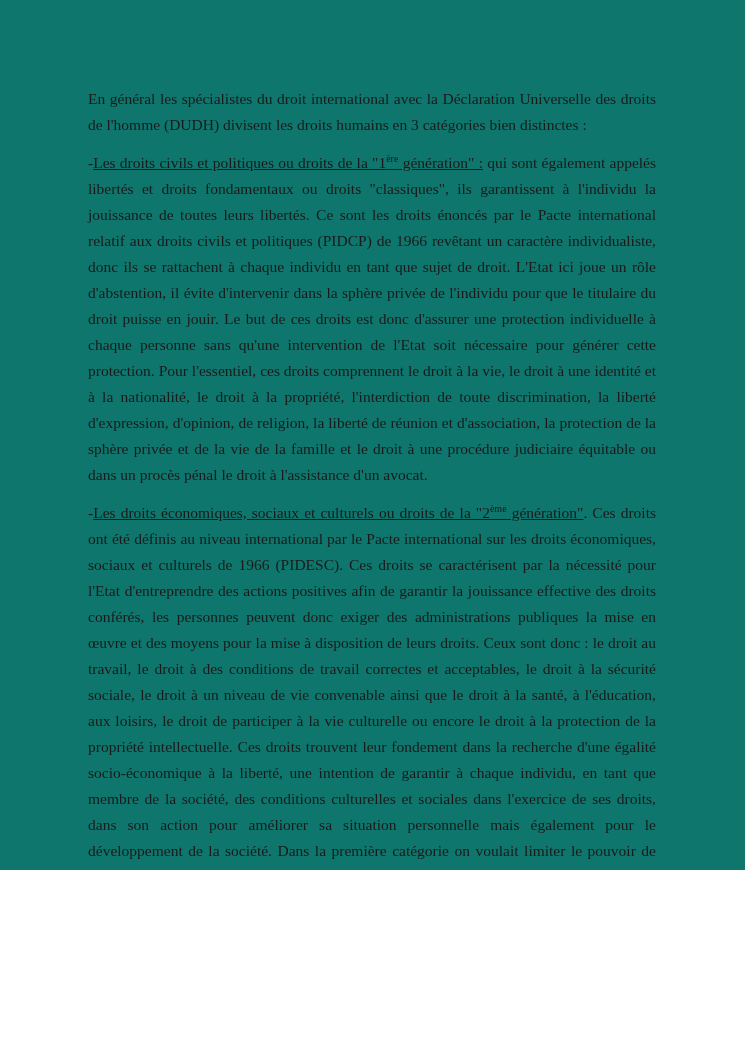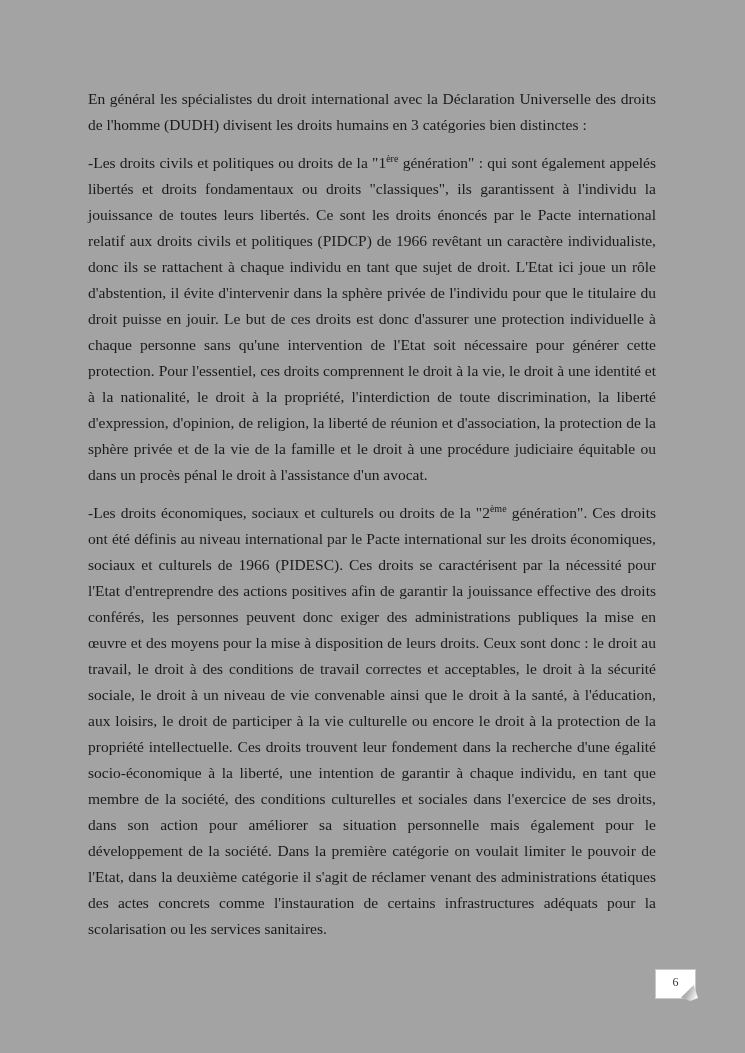--- a/index.html
+++ b/index.html
@@ -3,39 +3,40 @@
 <meta charset="utf-8">
 <style>
   html, body {
     margin: 0;
     padding: 0;
     background: #ffffff;
   }
   .page {
     position: relative;
     width: 745px;
-    height: 1053px;
-    background: #a3a3a3;
+    height: 870px;
+    background: #0f766e;
     overflow: hidden;
     font-family: "Liberation Serif", serif;
   }
   .text-block {
     position: absolute;
     left: 88px;
     top: 86px;
     width: 568px;
     color: #1a1a1a;
     font-size: 15.5px;
     line-height: 26px;
     text-align: justify;
   }
   .para {
     margin: 0 0 12px 0;
   }
   .heading-underline {
+    text-decoration: underline;
   }
   .gen-sup {
     font-size: 10px;
     line-height: 0;
     vertical-align: super;
   }
   .pagenum-box {
     position: absolute;
     left: 655px;
     top: 969px;

